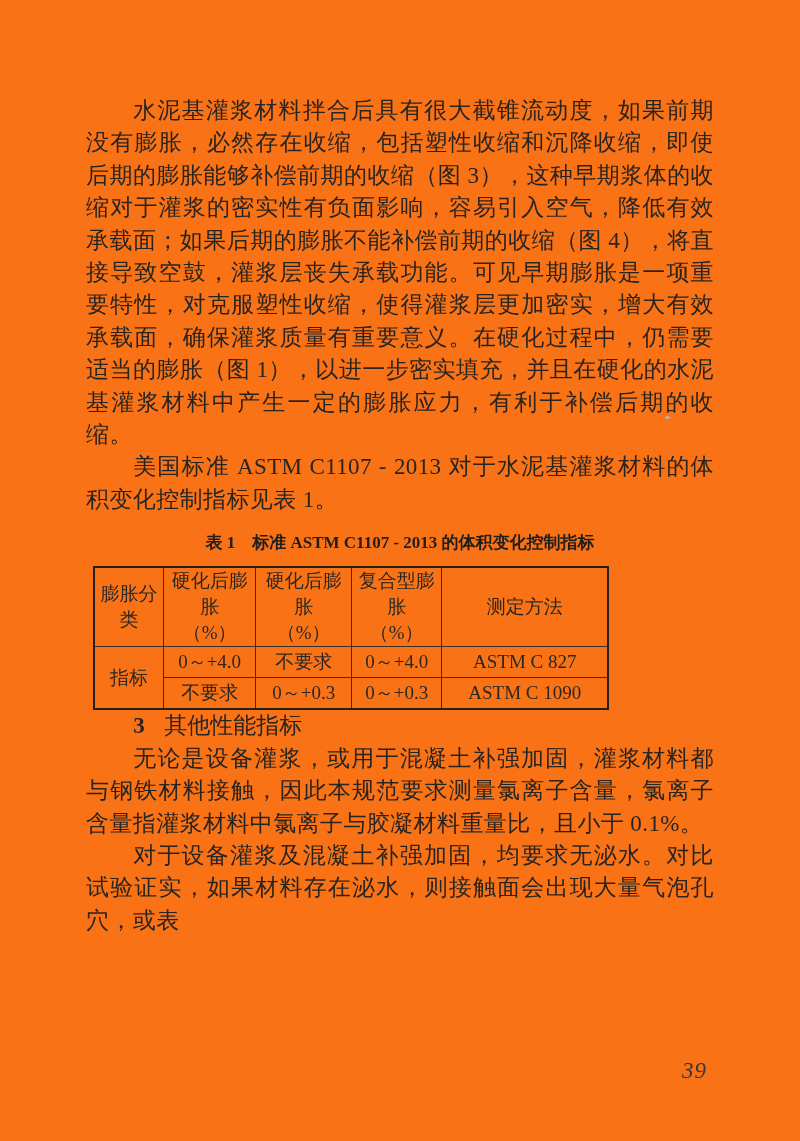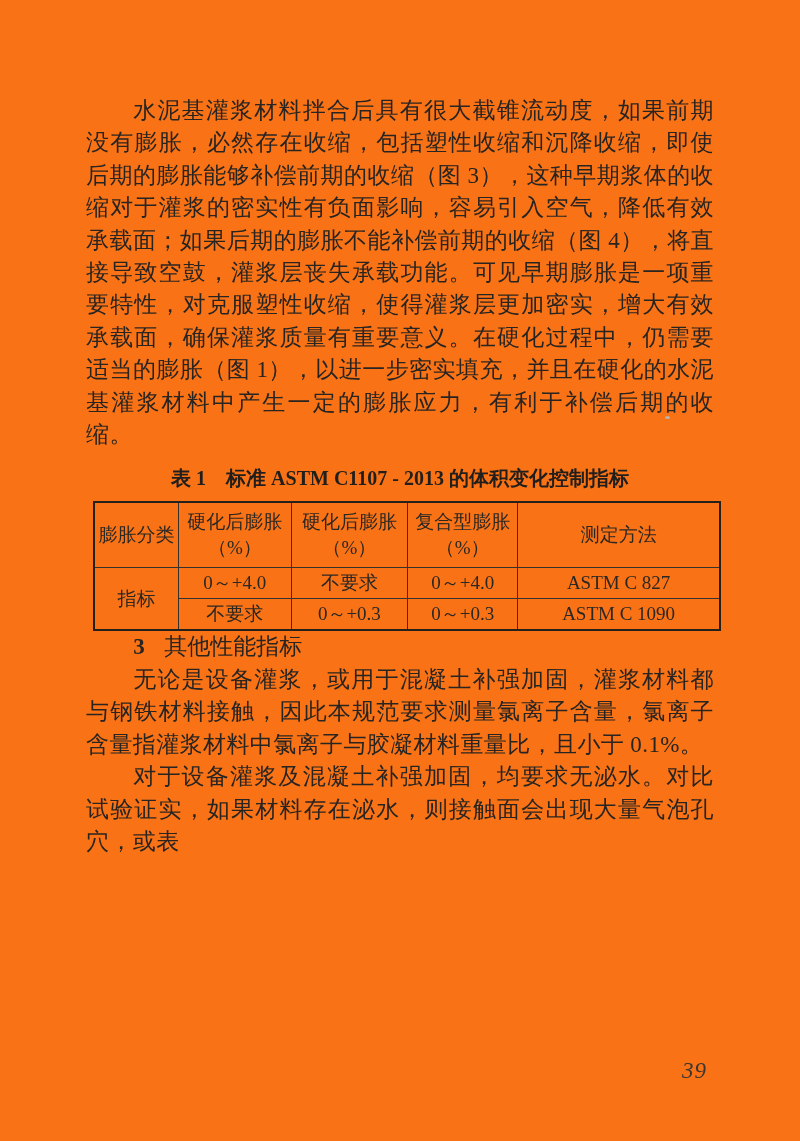--- a/index.html
+++ b/index.html
@@ -29,26 +29,26 @@
     letter-spacing: 0.4px;
     text-align: justify;
     text-justify: inter-ideograph;
     text-indent: 2.05em;
     color: #282421;
   }
   .table-caption {
     margin: 13px 0 9px 0;
     text-align: center;
     font-weight: bold;
-    font-size: 20px;
+    font-size: 17px;
     line-height: 28px;
     color: #211e1b;
   }
   table.spec-table {
-    width: 628px;
+    width: 516px;
     margin-left: 7px;
     border-collapse: collapse;
     border: 2.5px solid #24211d;
     table-layout: fixed;
   }
   table.spec-table th,
   table.spec-table td {
     border: 1.5px solid #35312c;
     text-align: center;
     vertical-align: middle;
@@ -100,20 +100,21 @@
 </style>
 </head>
 <body>
 
 <div class="page">
   <div class="content">
 
     <p class="para">水泥基灌浆材料拌合后具有很大截锥流动度，如果前期没有膨胀，必然存在收缩，包括塑性收缩和沉降收缩，即使后期的膨胀能够补偿前期的收缩（图 3），这种早期浆体的收缩对于灌浆的密实性有负面影响，容易引入空气，降低有效承载面；如果后期的膨胀不能补偿前期的收缩（图 4），将直接导致空鼓，灌浆层丧失承载功能。可见早期膨胀是一项重要特性，对克服塑性收缩，使得灌浆层更加密实，增大有效承载面，确保灌浆质量有重要意义。在硬化过程中，仍需要适当的膨胀（图 1），以进一步密实填充，并且在硬化的水泥基灌浆材料中产生一定的膨胀应力，有利于补偿后期的收缩。</p>
 
 
+    <p class="para">美国标准 ASTM C1107 - 2013 对于水泥基灌浆材料的体积变化控制指标见表 1。</p>
 
     <div class="table-caption">表 1　标准 ASTM C1107 - 2013 的体积变化控制指标</div>
 
     <table class="spec-table">
       <colgroup>
         <col style="width:13.5%">
         <col style="width:18.0%">
         <col style="width:18.6%">
         <col style="width:17.6%">
         <col style="width:32.3%">

